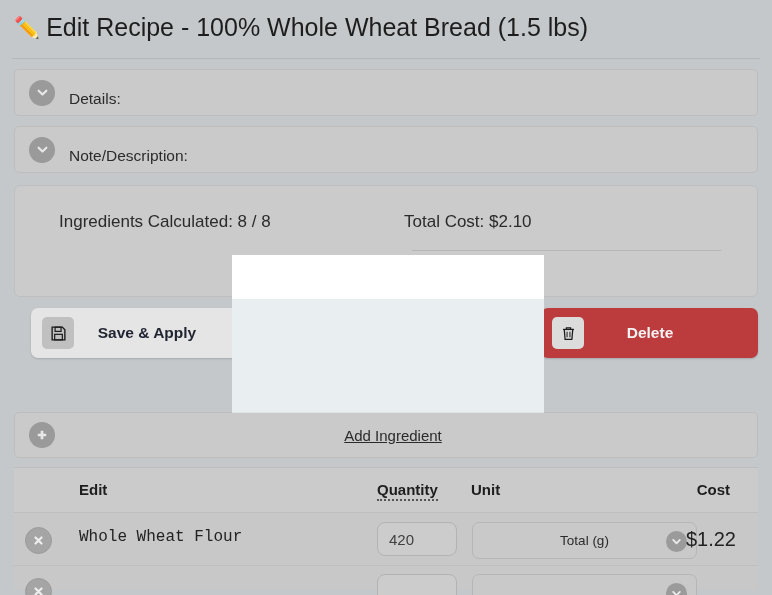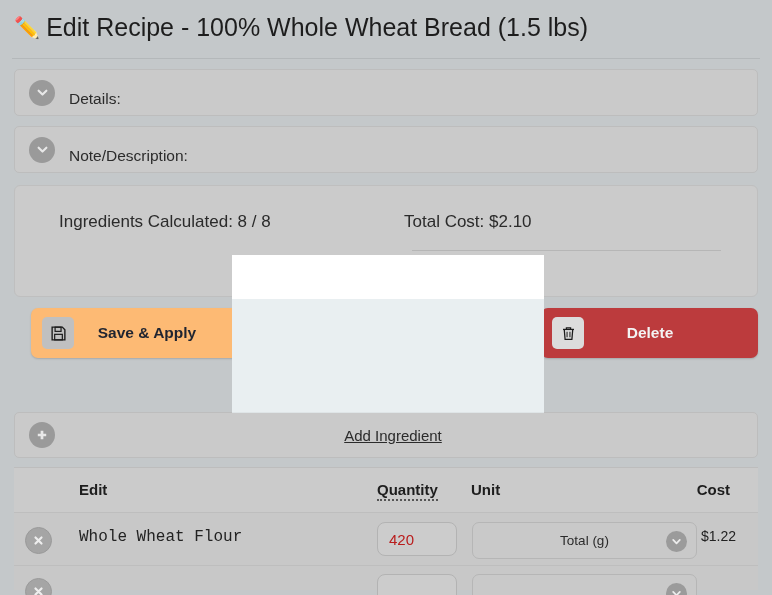--- a/index.html
+++ b/index.html
@@ -93,21 +93,21 @@
     width:32px;height:32px;border-radius:5px;
     display:flex;align-items:center;justify-content:center;
     flex:0 0 auto;
     margin-left:11px;
   }
   .btn-label{
     flex:1 1 auto;text-align:center;
     font-size:15.5px;font-weight:bold;
     padding-right:42px;
   }
-  .btn-save{left:17px;width:231px;background:#fdba74;}
+  .btn-save{left:17px;width:231px;background:#e5e5e5;}
   .btn-save .btn-ico{background:#c0c0c0;}
   .btn-save .btn-label{color:#1f2430;}
 
   .btn-print{left:279px;width:217px;background:#f6f6f6;}
   .btn-print .btn-ico{background:#e6e6e6;}
   .btn-print .btn-label{color:#1f2430;}
 
   .btn-delete{left:527px;width:217px;background:#bc3b3d;}
   .btn-delete .btn-ico{background:#dcdcdc;}
   .btn-delete .btn-label{color:#f3f3f3;}
@@ -156,40 +156,40 @@
     display:flex;align-items:center;justify-content:center;
     cursor:pointer;
   }
   .cell-name{
     position:absolute;left:65px;top:15px;font-size:16px;color:#222;font-family:Liberation Mono, monospace;
   }
   .qty-input{
     position:absolute;left:363px;top:9px;
     width:80px;height:34px;border-radius:8px;
     background:#cccccc;border:1px solid #b3b3b3;
-    font-size:15px;color:#b91c1c;
+    font-size:15px;color:#404040;
     padding:0 0 0 11px;box-sizing:border-box;
     font-family:"Liberation Sans", sans-serif;
     outline:none;
   }
   .unit-select{
     position:absolute;left:458px;top:9px;
     width:225px;height:37px;border-radius:7px;
     background:#c9c9c9;border:1px solid #b6b6b6;
     display:flex;align-items:center;justify-content:center;
     box-sizing:border-box;cursor:pointer;
   }
   .unit-text{font-size:13.5px;color:#2b2b2b;}
   .unit-chev{
     position:absolute;right:9px;top:8px;
     width:21px;height:21px;border-radius:50%;background:#9b9b9b;
     display:flex;align-items:center;justify-content:center;
   }
   .cell-cost{
-    position:absolute;right:22px;top:15px;font-size:14px;color:#222;
+    position:absolute;right:22px;top:15px;font-size:20px;color:#222;
   }
 
   
   .overlay{
     position:absolute;left:232px;top:255px;width:312px;height:158px;
     z-index:40;pointer-events:none;
   }
   .overlay-top{
     position:absolute;left:0;top:0;width:100%;height:44px;background:#ffffff;
   }

